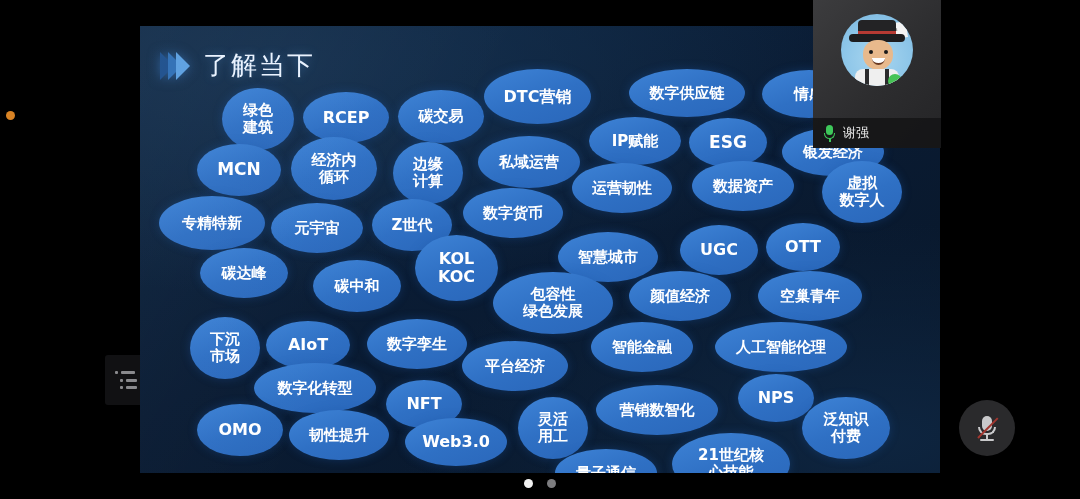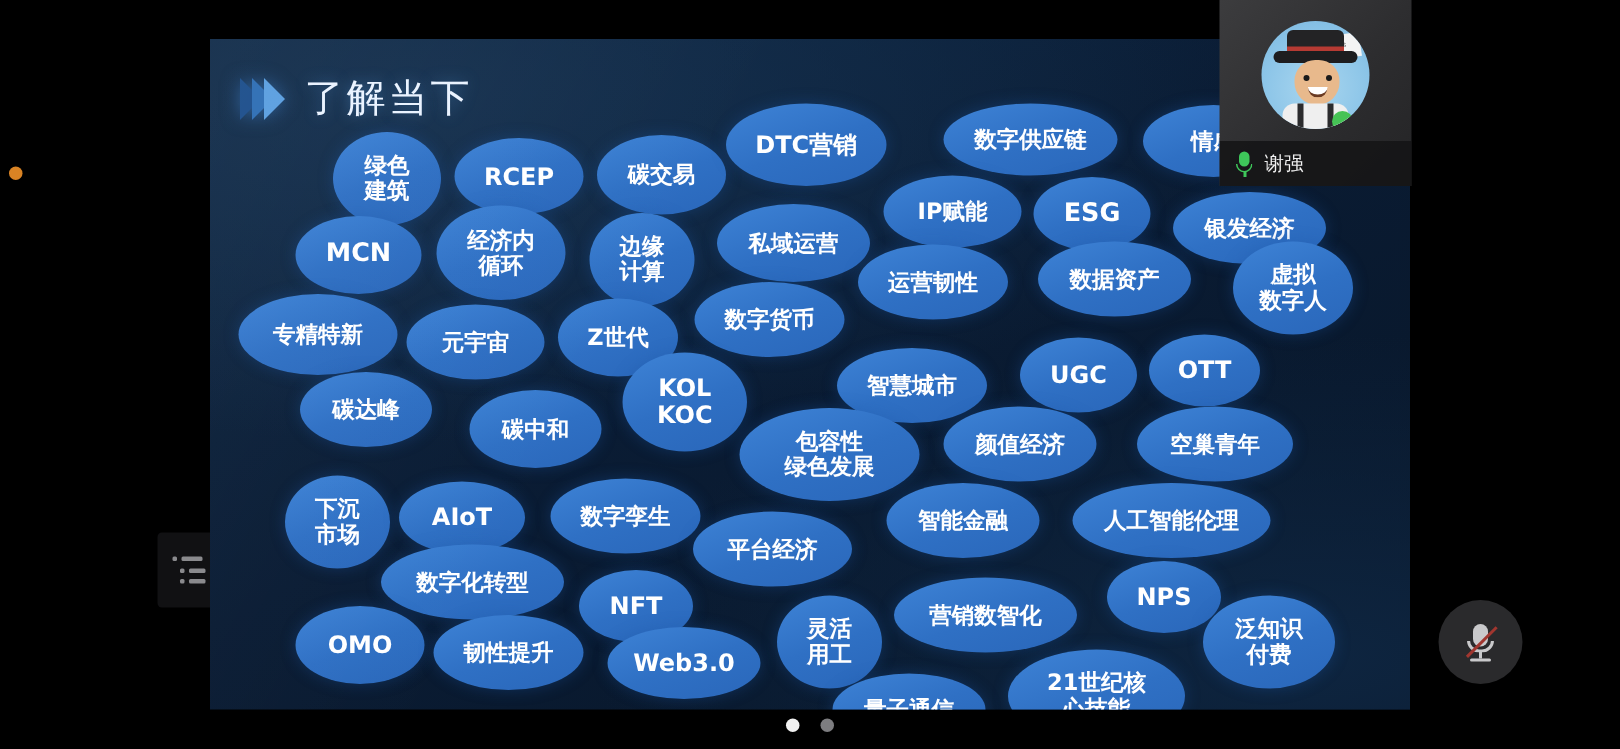--- a/index.html
+++ b/index.html
@@ -86,21 +86,21 @@
   .page-dots {
     position: absolute; left: 0; right: 0; top: 479px;
     display: flex; justify-content: center; gap: 14px;
   }
   .pdot { width: 9px; height: 9px; border-radius: 50%; background: #7d7d80; }
   .pdot.active { background: #f2f2f2; }
 
   
   #video-tile {
     position: absolute; left: 813px; top: 0;
-    width: 128px; height: 124px;
+    width: 128px; height: 148px;
     background: linear-gradient(135deg, #3c3c3e 0%, #2d2d2f 55%, #242426 100%);
     overflow: hidden;
   }
   .avatar {
     position: absolute; left: 50%; top: 50px; transform: translate(-50%,-50%);
     width: 72px; height: 72px; border-radius: 50%;
     background: radial-gradient(circle at 50% 62%, #a9d6ef 0%, #8cc5e8 60%, #7ab6de 100%);
     overflow: hidden;
   }
   .av-hat-brim { position:absolute; left:8px; top:20px; width:56px; height:8px; border-radius:4px; background:#1d1d1f; }

